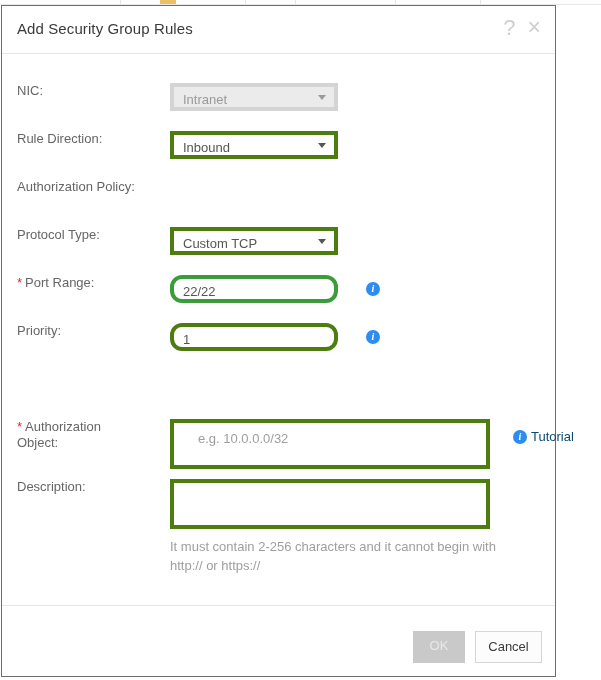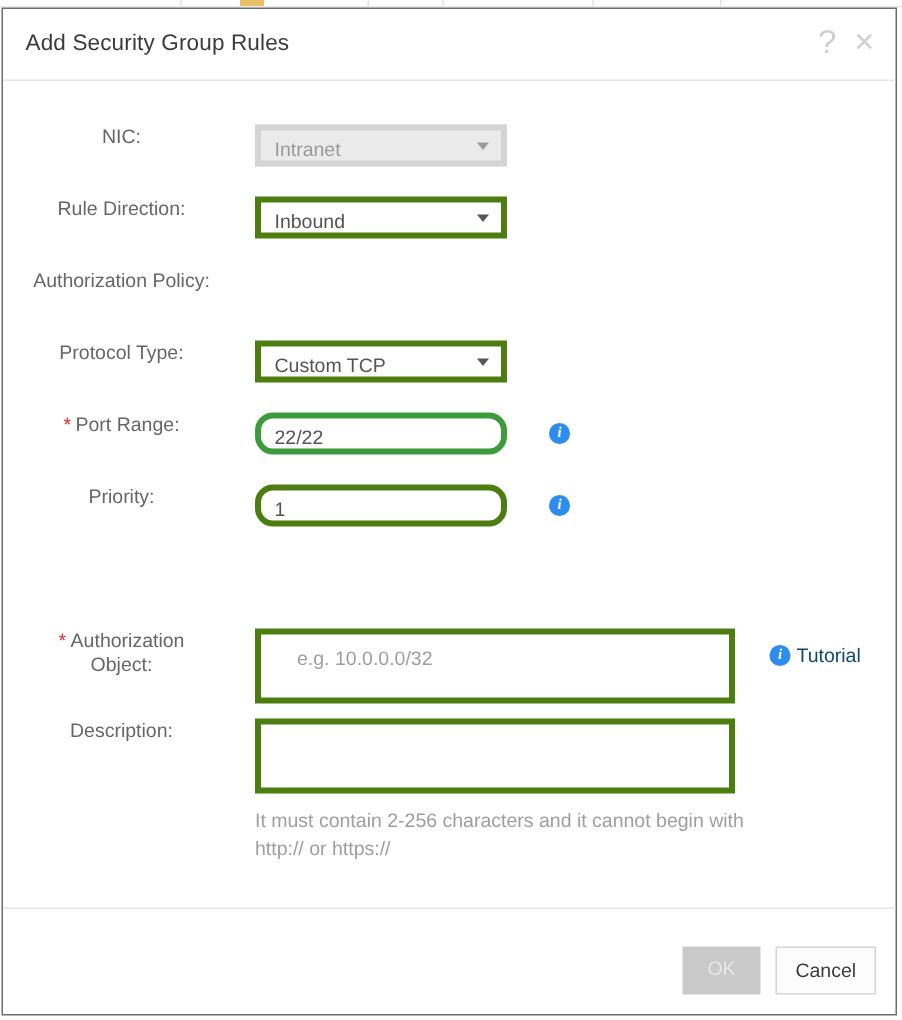--- a/index.html
+++ b/index.html
@@ -33,21 +33,21 @@
   .backdrop-strip i.accent {
     width: 16px;
     background: #e8b44a;
     opacity: .85;
   }
 
   .dialog {
     position: absolute;
     left: 1px;
     top: 5px;
-    width: 597px;
+    width: 555px;
     height: 672px;
     background: #ffffff;
     border: 1px solid #6d6d6d;
     box-sizing: border-box;
   }
 
   
   .dlg-header {
     position: relative;
     height: 48px;
@@ -88,23 +88,23 @@
   }
 
   .form-row {
     position: absolute;
     left: 0;
     width: 100%;
     height: 28px;
   }
   .lbl {
     position: absolute;
-    left: 0;
+    left: 15px;
     width: 158px;
-    text-align: center;
+    text-align: left;
     font-size: 13px;
     color: #666666;
     line-height: 16px;
   }
   .req {
     color: #f5232b;
     margin-right: 3px;
     font-size: 13px;
   }
 

